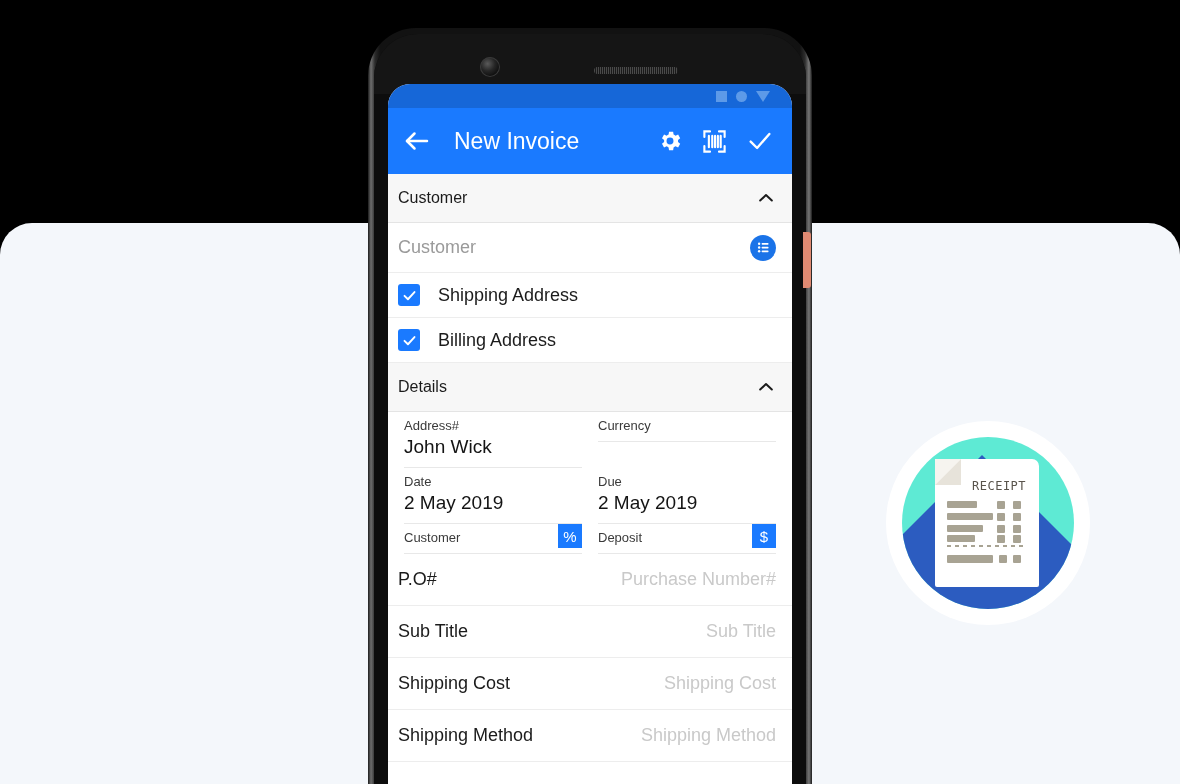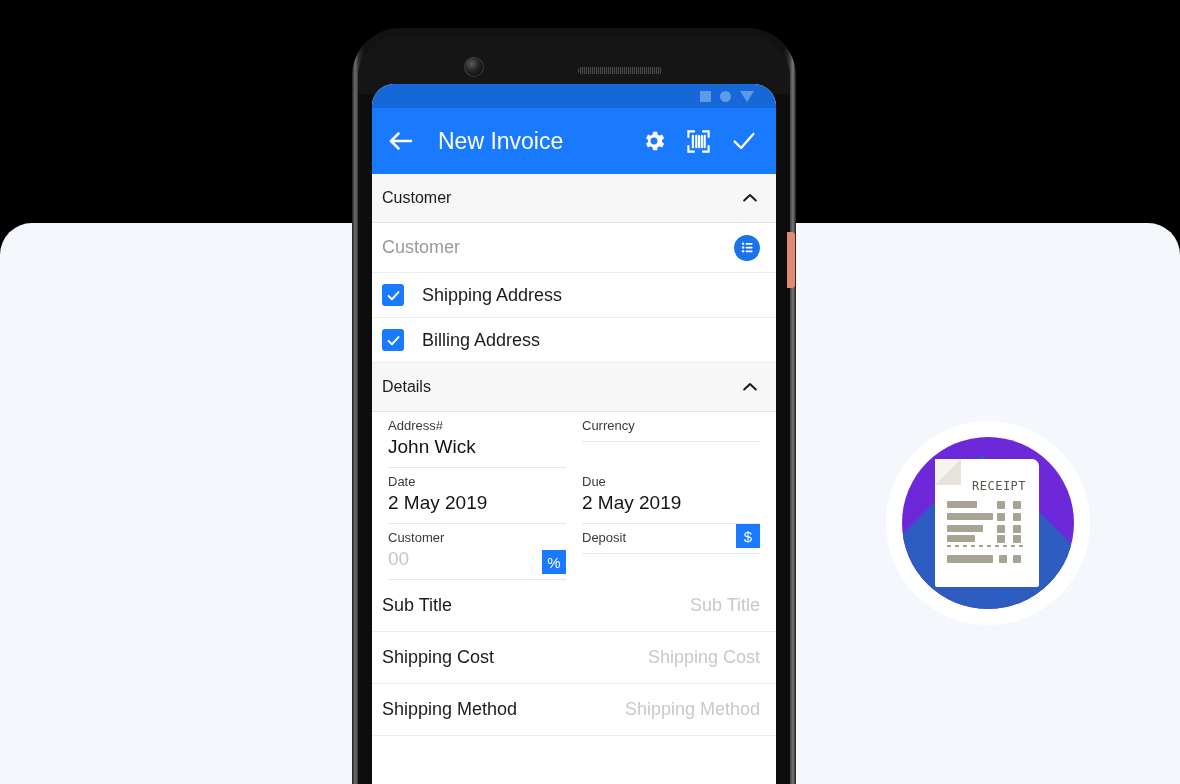--- a/index.html
+++ b/index.html
@@ -27,21 +27,21 @@
     left: 886px; top: 421px;
     width: 204px; height: 204px;
     border-radius: 50%;
     background: #ffffff;
   }
   #receipt-circle {
     position: absolute;
     left: 16px; top: 16px;
     width: 172px; height: 172px;
     border-radius: 50%;
-    background: #6d28d9;
+    background: #5eead4;
     overflow: hidden;
     text-align: right;
   }
   #receipt-shadow {
     position: absolute;
     left: 80px; top: 18px;
     width: 210px; height: 210px;
     background: #2c5cc0;
     transform: rotate(45deg);
     transform-origin: 0 0;
@@ -77,21 +77,21 @@
   .rc-bar { position: absolute; background: #a8a393; border-radius: 1px; }
   .rc-dot { position: absolute; background: #a8a393; width: 8px; height: 8px; border-radius: 1px; }
   #rc-dashes {
     position: absolute; left: 12px; top: 86px; width: 80px; height: 2px;
     background: repeating-linear-gradient(to right, #a8a393 0 4px, transparent 4px 8px);
   }
 
   
   #phone {
     position: absolute;
-    left: 352px; top: 28px;
+    left: 368px; top: 28px;
     width: 444px; height: 756px;
   }
   #phone-outer {
     position: absolute;
     left: 0; top: 0; width: 444px; height: 756px;
     background: linear-gradient(to right,
        #1c1c1c 0px, #6e6e6e 3px, #2a2a2a 7px, #121212 12px,
        #121212 432px, #2e2e2e 437px, #777 441px, #1c1c1c 444px);
     border-radius: 48px 48px 0 0;
   }
@@ -404,32 +404,35 @@
               <div class="d-lbl">Due</div>
               <div class="d-val">2 May 2019</div>
             </div>
           </div>
         </div>
 
         <div class="d-grid">
           <div class="d-cell">
             <div class="d-cell-inner">
               <div class="d-lbl">Customer</div>
-              <div class="d-val placeholder">00</div>
               <div class="d-suffix">%</div>
             </div>
           </div>
           <div class="d-cell">
             <div class="d-cell-inner">
               <div class="d-lbl">Deposit</div>
               <div class="d-suffix">$</div>
             </div>
           </div>
         </div>
 
+        <div class="row row-tall">
+          <span class="lbl-dark">P.O#</span>
+          <span class="val-right val-grey">Purchase Number#</span>
+        </div>
         <div class="row row-tall">
           <span class="lbl-dark">Sub Title</span>
           <span class="val-right val-grey">Sub Title</span>
         </div>
         <div class="row row-tall">
           <span class="lbl-dark">Shipping Cost</span>
           <span class="val-right val-grey">Shipping Cost</span>
         </div>
         <div class="row row-tall">
           <span class="lbl-dark">Shipping Method</span>

